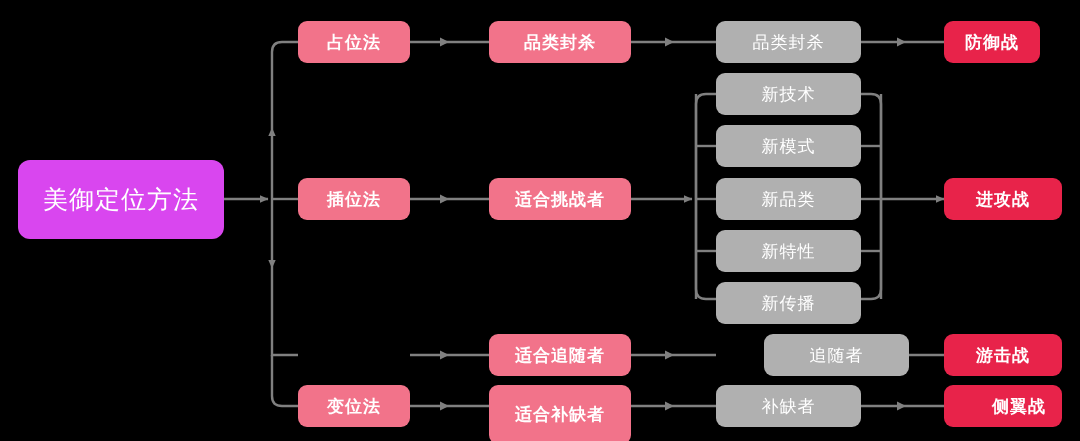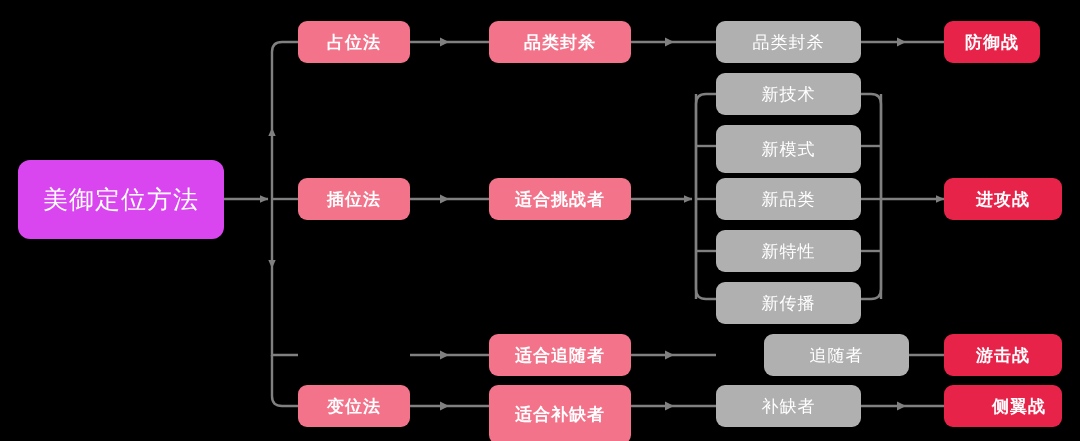--- a/index.html
+++ b/index.html
@@ -134,21 +134,21 @@
   <div class="node n-pink" style="left:489px;top:385px;width:142px;height:59px;">
     <span>适合补缺者</span>
   </div>
 
   <div class="node n-gray" style="left:716px;top:21px;width:145px;height:42px;">
     <span>品类封杀</span>
   </div>
   <div class="node n-gray" style="left:716px;top:73px;width:145px;height:42px;">
     <span>新技术</span>
   </div>
-  <div class="node n-gray" style="left:716px;top:125px;width:145px;height:48px;">
+  <div class="node n-gray" style="left:716px;top:125px;width:145px;height:42px;">
     <span>新模式</span>
   </div>
   <div class="node n-gray" style="left:716px;top:178px;width:145px;height:42px;">
     <span>新品类</span>
   </div>
   <div class="node n-gray" style="left:716px;top:230px;width:145px;height:42px;">
     <span>新特性</span>
   </div>
   <div class="node n-gray" style="left:716px;top:282px;width:145px;height:42px;">
     <span>新传播</span>

